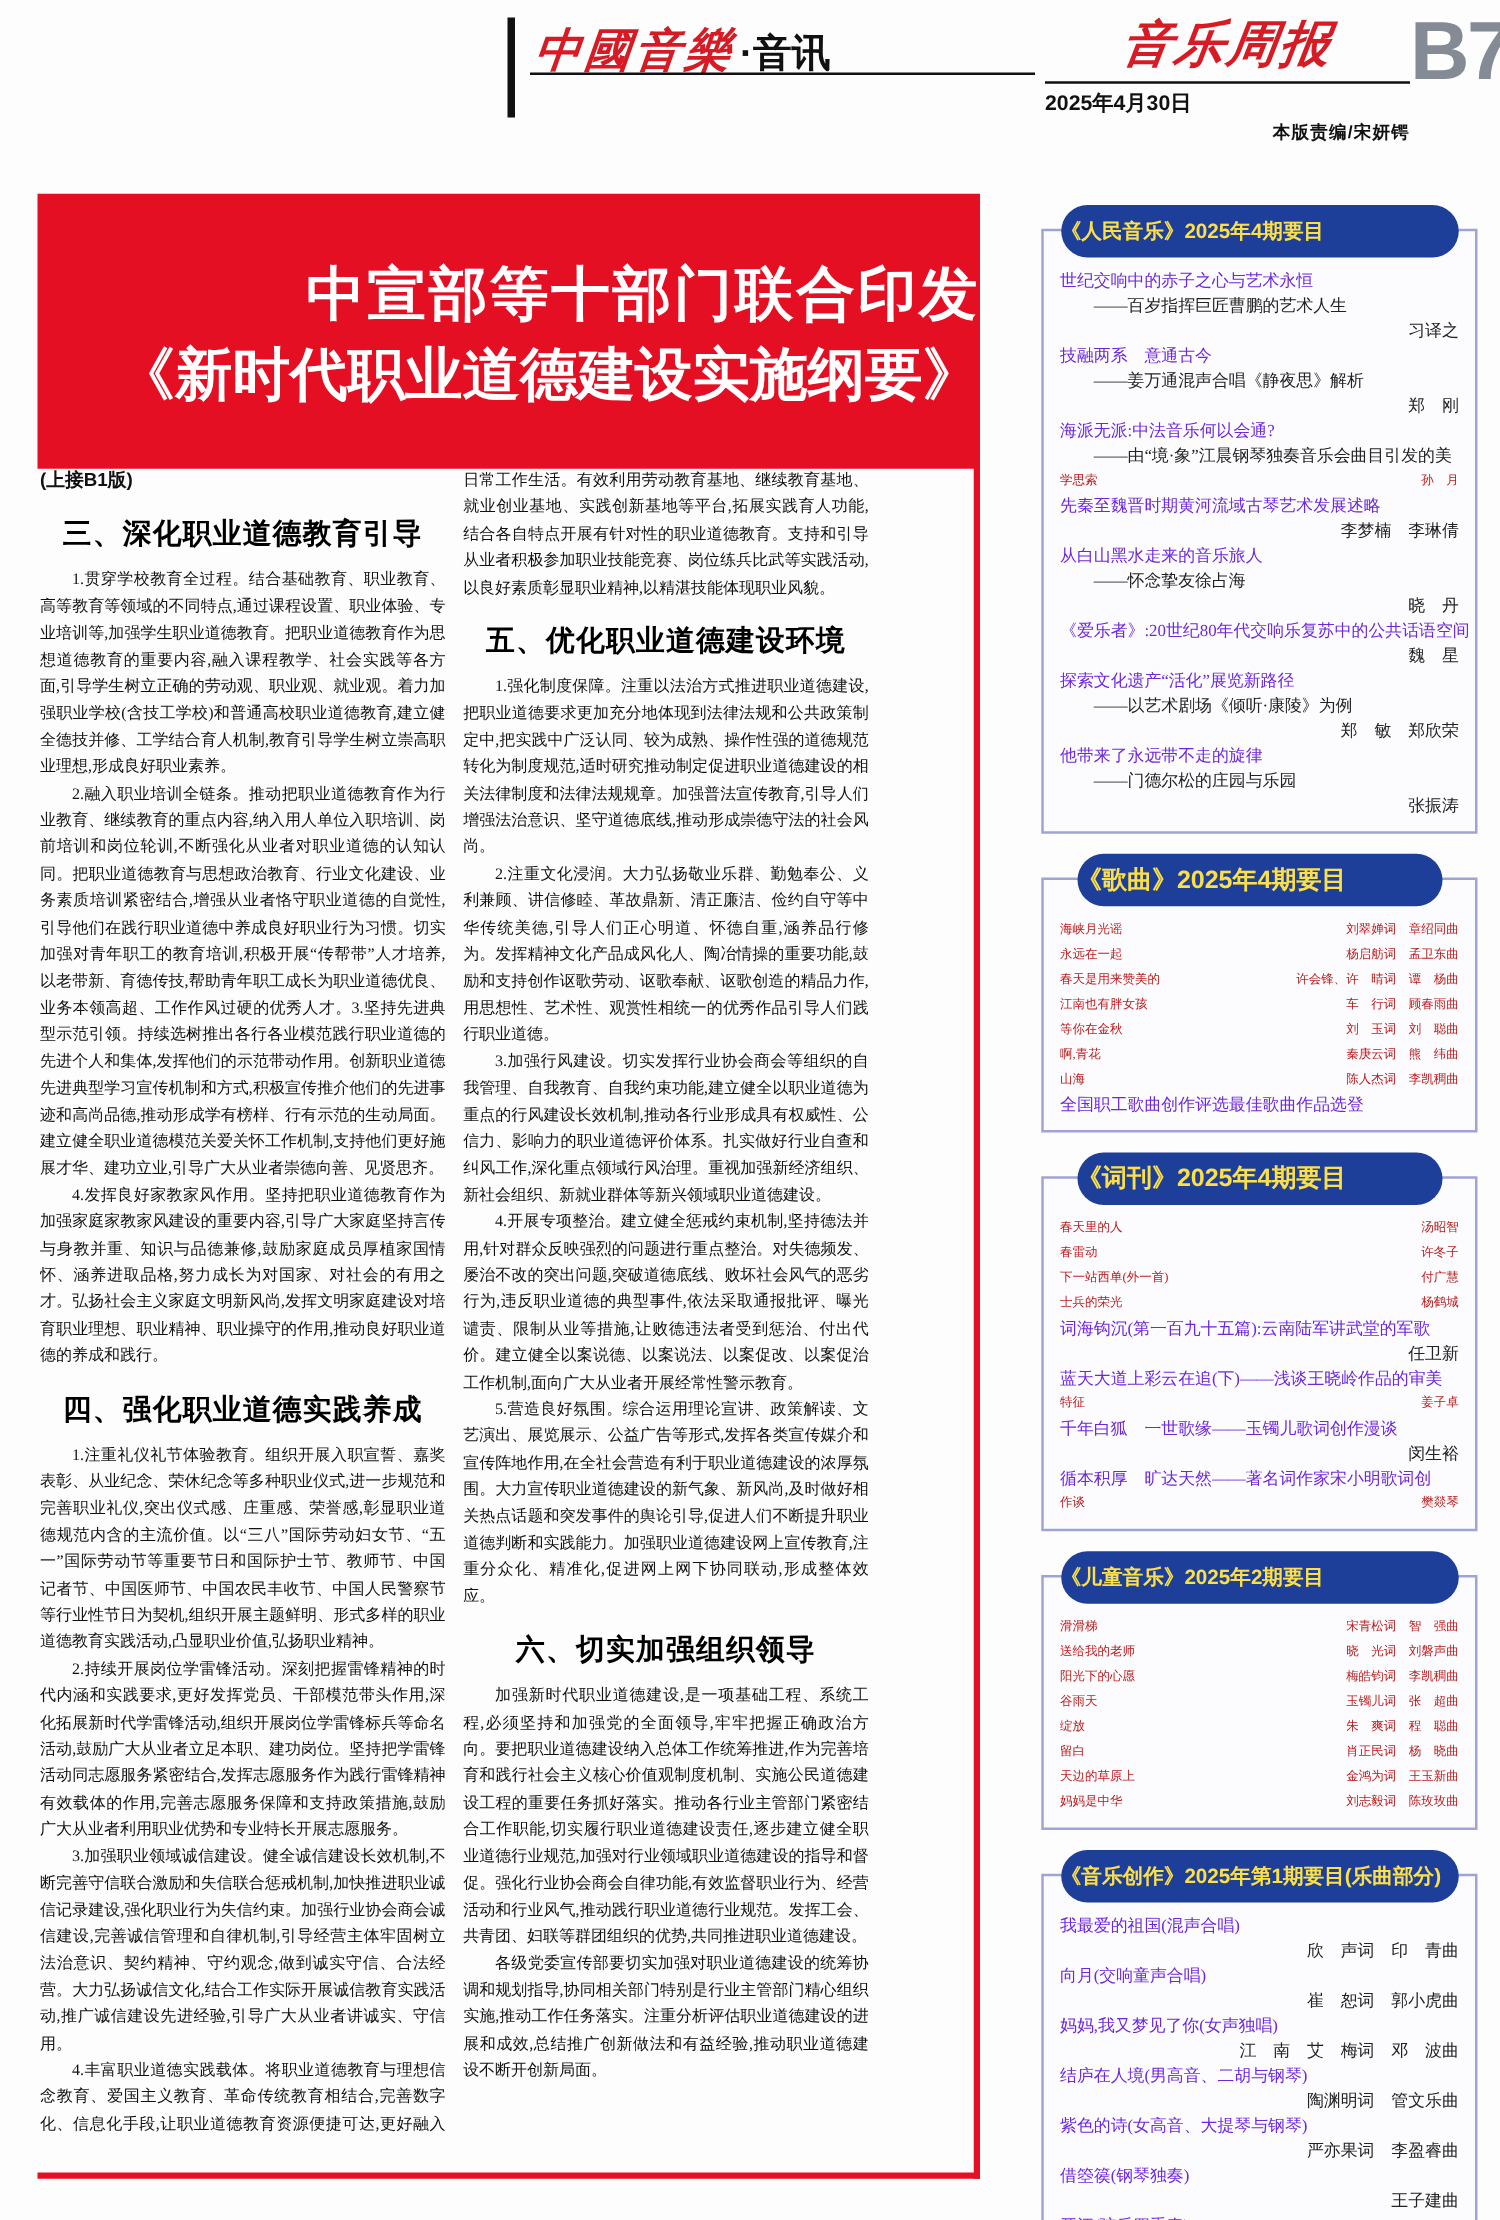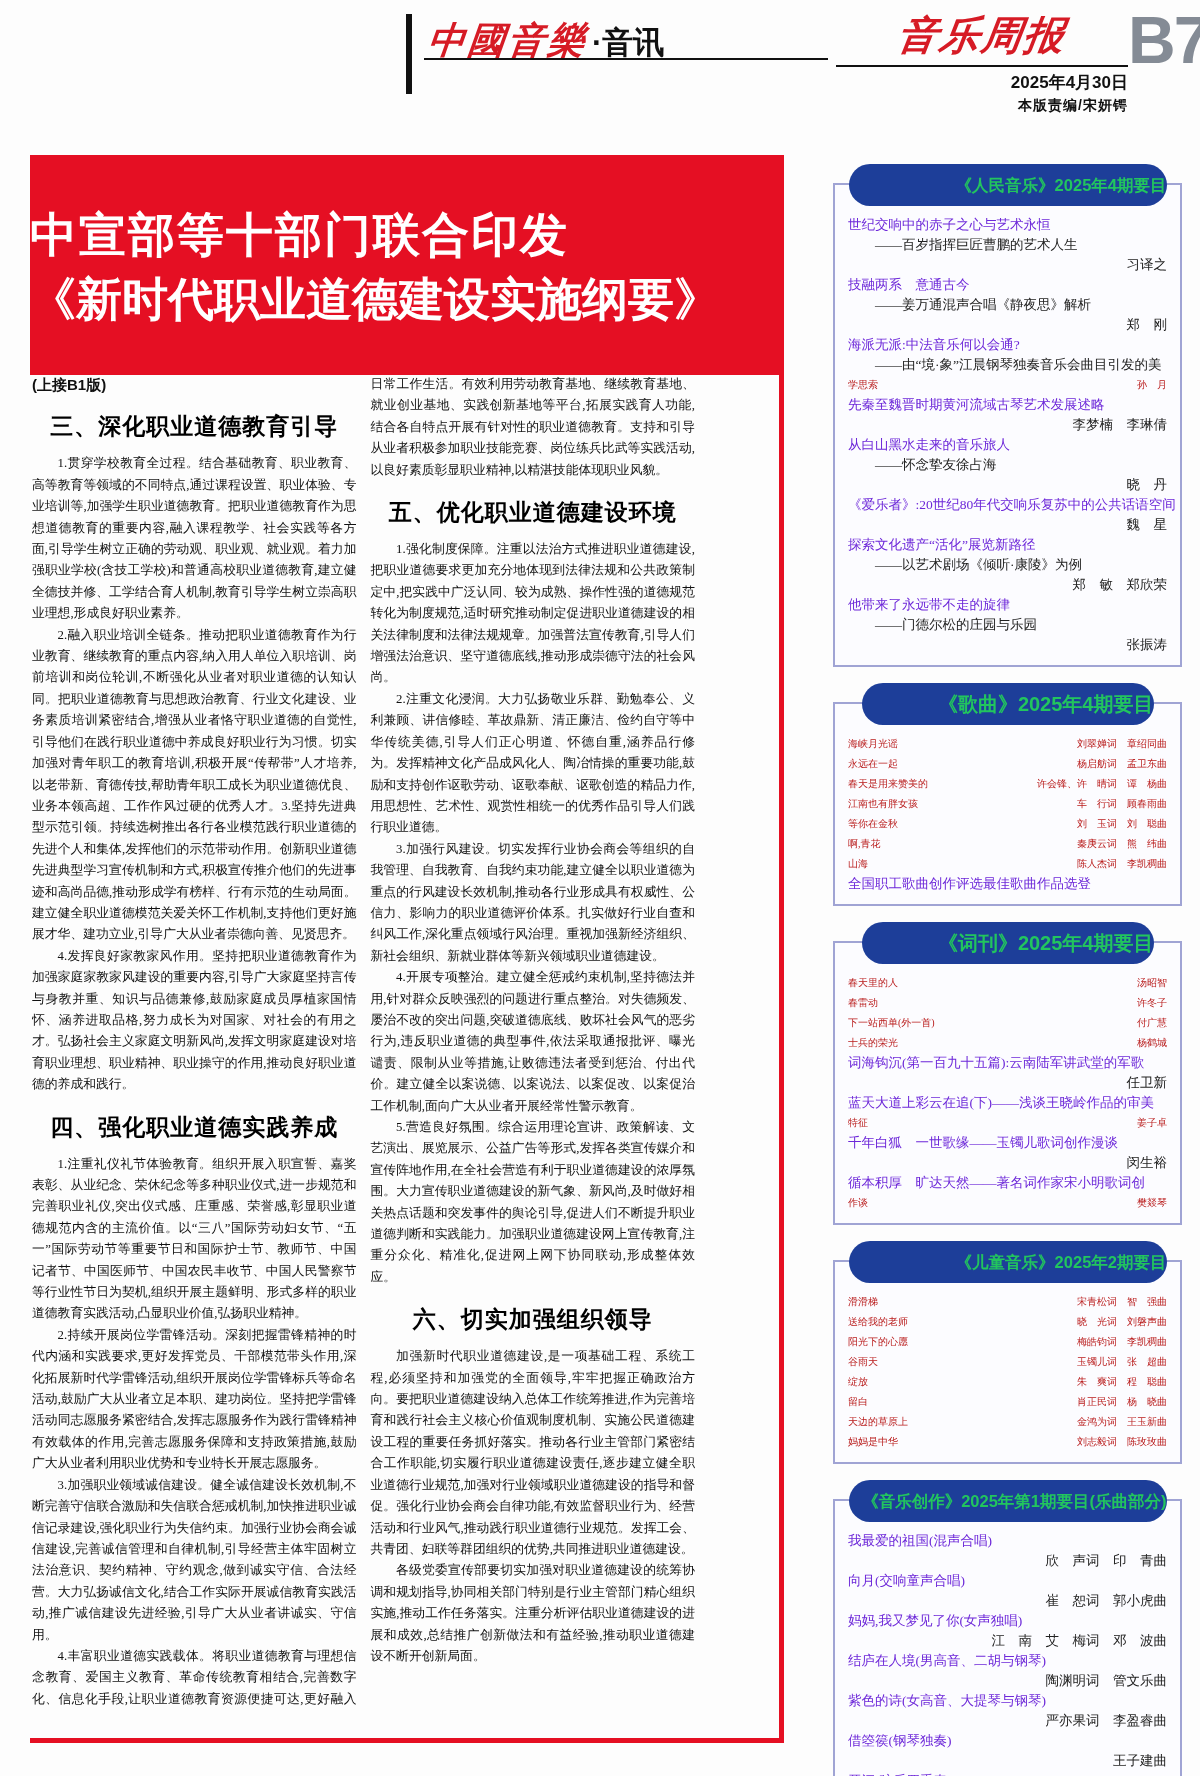--- a/index.html
+++ b/index.html
@@ -12,29 +12,29 @@
   .hdr-logo{position:absolute;left:428px;top:16px;white-space:nowrap;}
   .hdr-logo .cn{font-family:"Liberation Serif",serif;font-weight:bold;font-style:italic;
                 font-size:37px;color:#d61b25;letter-spacing:3px;transform:skewX(-6deg);display:inline-block;}
   .hdr-logo .sub{font-family:"Liberation Sans",sans-serif;font-weight:bold;font-size:31px;color:#111;}
   .hdr-rule{position:absolute;left:424px;top:58px;width:404px;height:2px;background:#111;}
   .mast{position:absolute;left:836px;top:8px;width:292px;text-align:center;}
   .mast .name{font-family:"Liberation Serif",serif;font-weight:bold;font-style:italic;
               font-size:40px;color:#d61b25;letter-spacing:2px;transform:skewX(-8deg);display:inline-block;}
   .mast .rule{height:2px;background:#111;margin-top:2px;}
   .mast .date{font-family:"Liberation Sans",sans-serif;font-weight:bold;font-size:17px;color:#111;
-              margin-top:4px;text-align:right;}
+              margin-top:4px;text-align:left;}
   .mast .editor{font-family:"Liberation Sans",sans-serif;font-weight:bold;font-size:14px;color:#111;
               margin-top:3px;text-align:right;letter-spacing:1px;}
   .pageno{position:absolute;left:1128px;top:2px;font-family:"Liberation Sans",sans-serif;
           font-weight:bold;font-size:66px;color:#848b95;letter-spacing:-2px;}
 
   
   .banner{position:absolute;left:30px;top:155px;width:754px;height:220px;background:#e50f23;
-          display:flex;flex-direction:column;justify-content:center;align-items:flex-start;}
+          display:flex;flex-direction:column;justify-content:center;align-items:flex-end;}
   .banner .l1{font-family:"Liberation Sans","DejaVu Sans",sans-serif;font-weight:900;color:#fff;
               font-size:47px;letter-spacing:2px;line-height:1.5;}
   .banner .l2{font-family:"Liberation Sans","DejaVu Sans",sans-serif;font-weight:900;color:#fff;
               font-size:46px;letter-spacing:0;line-height:1.3;white-space:nowrap;}
 
   
   .vrule{position:absolute;left:779px;top:372px;width:5px;height:1371px;background:#e50f23;}
   .hrule{position:absolute;left:30px;top:1738px;width:754px;height:5px;background:#e50f23;}
 
   
@@ -43,21 +43,21 @@
            font-size:12.8px;line-height:21.4px;text-align:justify;color:#111;}
   .article .note{font-family:"Liberation Sans",sans-serif;font-weight:bold;font-size:15px;
                  text-align:left;margin:0 0 6px 0;}
   .article h3{font-family:Liberation Sans, sans-serif;font-weight:bold;color:#000;
               font-size:23px;text-align:center;letter-spacing:1px;margin:16px 0 12px 0;line-height:30px;}
   .article p{margin:0;text-indent:2em;}
 
   
   .sidebar{position:absolute;left:833px;top:183px;width:349px;}
   .sbox{border:2px solid #a0a4d4;background:#fcfcff;padding:0 13px 10px 13px;margin-bottom:35px;}
-  .pill{background:#1d3e99;color:#22c55e;border-radius:22px;text-align:right;
+  .pill{background:#1d3e99;color:#fde047;border-radius:22px;text-align:left;
         font-family:"Liberation Sans",sans-serif;font-weight:bold;font-size:20px;
         height:42px;line-height:42px;margin:-21px auto 9px auto;width:292px;white-space:nowrap;}
   .pill.small{font-size:16.5px;width:318px;}
   .sline{font-size:13.5px;line-height:20px;color:#6d28d9;white-space:nowrap;}
   .ssub{font-size:13.5px;line-height:20px;color:#222;padding-left:2em;white-space:nowrap;}
   .sauthor{font-size:13.5px;line-height:20px;color:#222;text-align:right;}
   .srow{display:flex;justify-content:space-between;font-size:10px;line-height:20px;color:#b91c1c;}
   .srow .rt{text-align:right;white-space:nowrap;}
 </style>
 </head>

